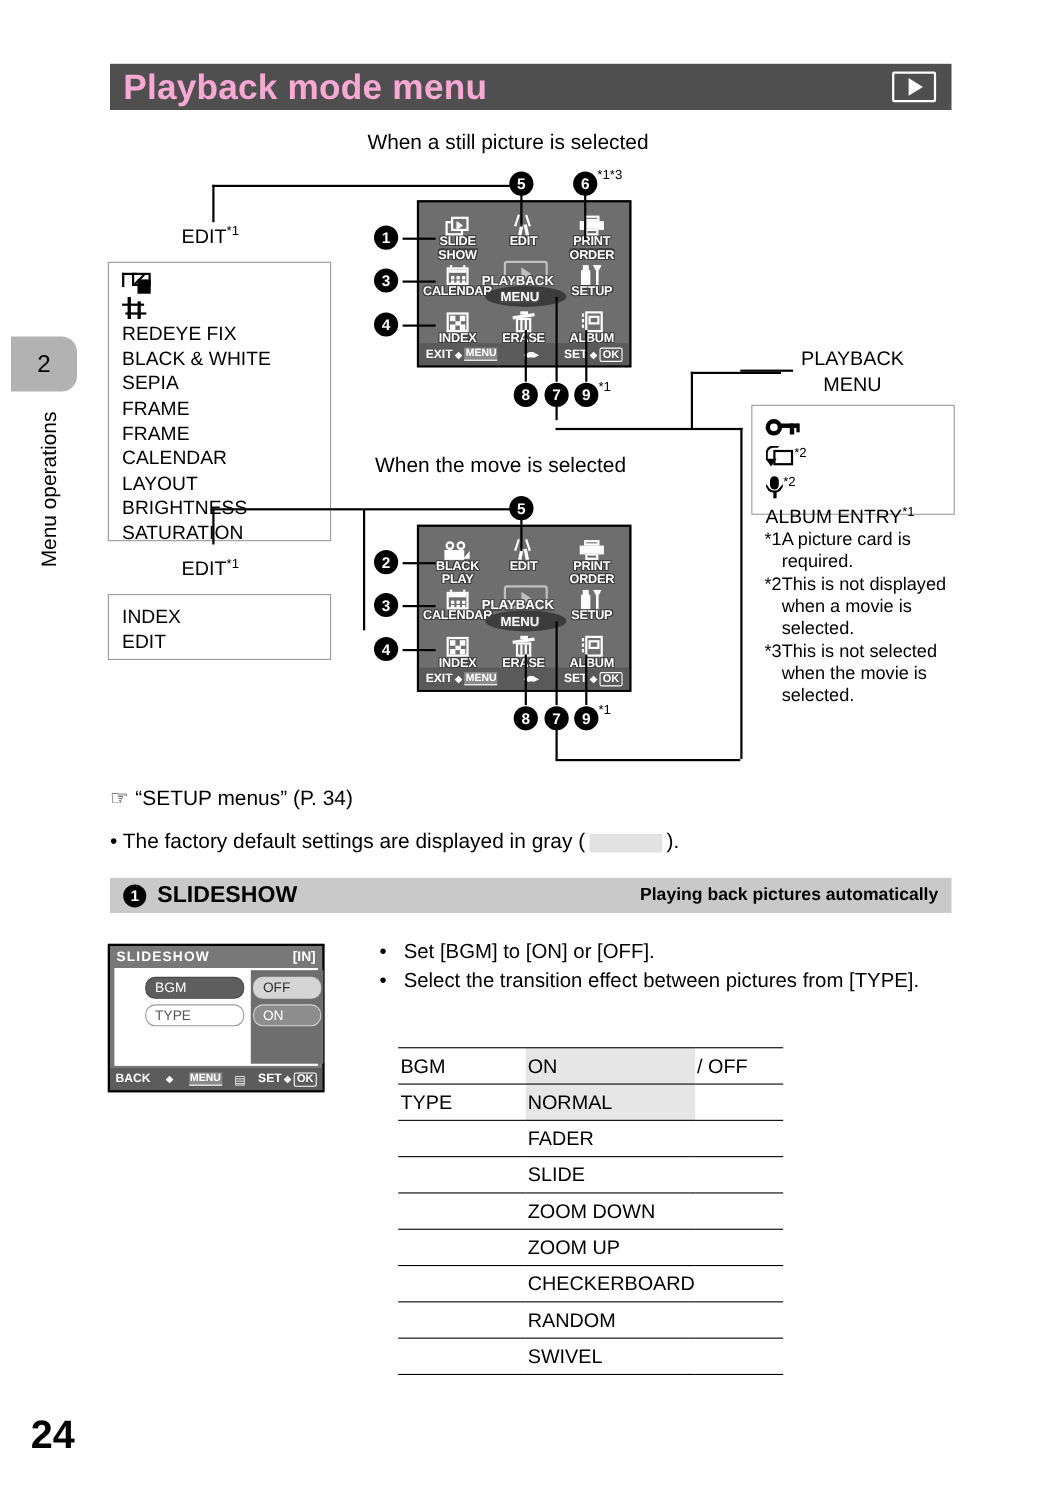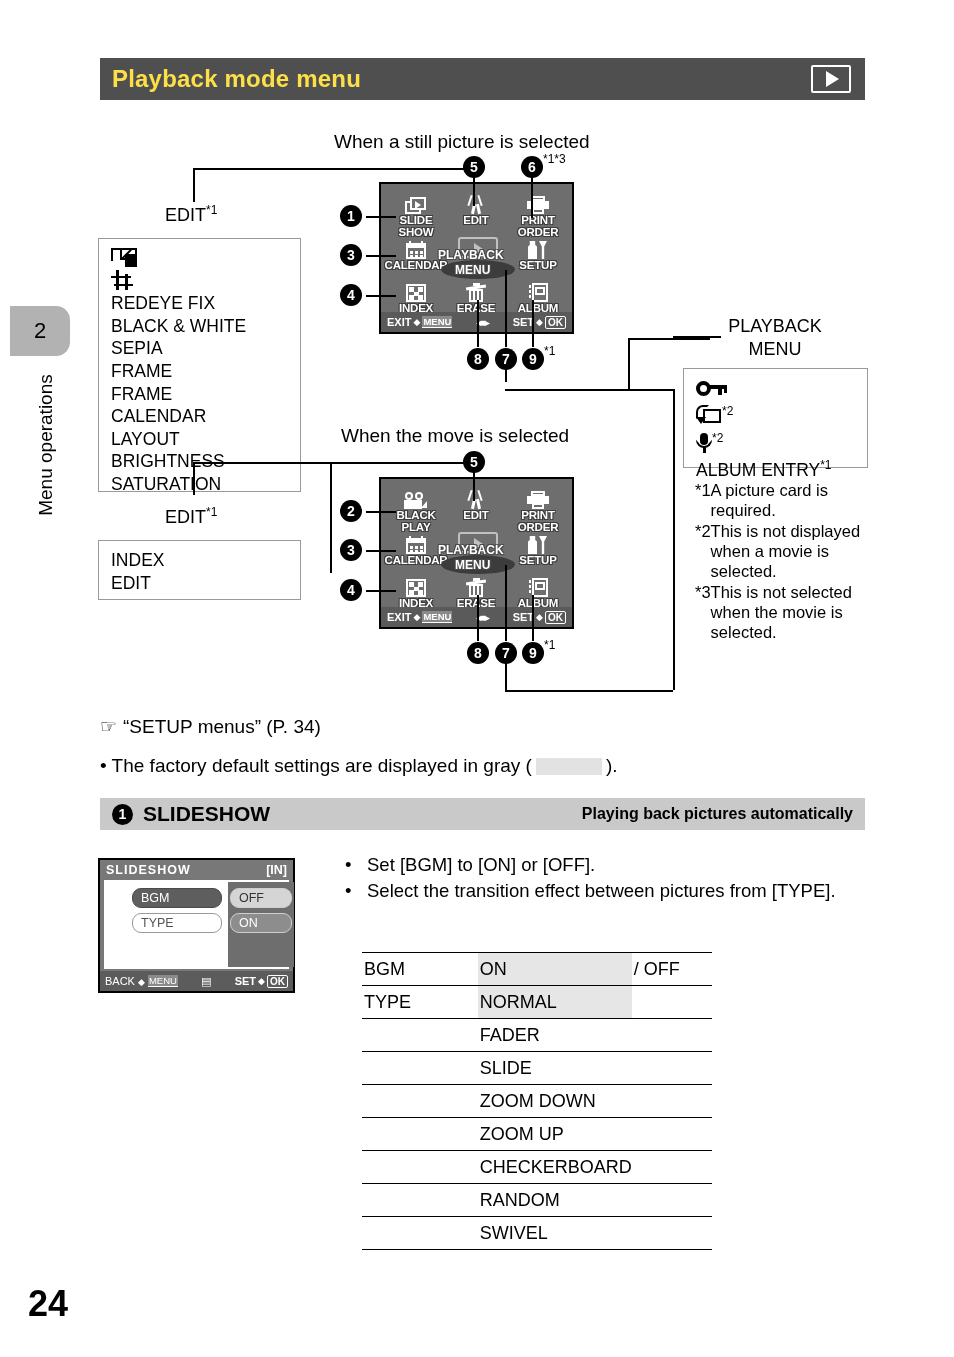--- a/index.html
+++ b/index.html
@@ -10,21 +10,21 @@
     color:#000;overflow:hidden;
   }
   .abs{position:absolute;}
 
   
   #header-bar{
     left:100px;top:58px;width:765px;height:42px;background:#4f4f4f;
     display:flex;align-items:center;justify-content:space-between;
     padding:0 14px 0 12px;box-sizing:border-box;
   }
-  #header-title{color:#fde047;font-size:24px;font-weight:bold;letter-spacing:.2px;}
+  #header-title{color:#f9a8d4;font-size:32px;font-weight:bold;letter-spacing:.2px;}
   #header-play-icon{
     width:40px;height:28px;border:2.5px solid #fff;border-radius:2px;
     display:flex;align-items:center;justify-content:center;box-sizing:border-box;
   }
   #header-play-icon .tri{
     width:0;height:0;border-left:13px solid #fff;
     border-top:8px solid transparent;border-bottom:8px solid transparent;
     margin-left:3px;
   }
 
@@ -36,21 +36,21 @@
     font-size:22px;color:#000;
   }
   #rail-label{
     left:-45px;top:430px;width:190px;height:30px;
     transform:rotate(-90deg);transform-origin:center center;
     font-size:19px;text-align:center;white-space:nowrap;
   }
   #page-number{left:28px;top:1283px;font-size:36px;font-weight:bold;}
 
   
-  .caption{font-size:19px;white-space:nowrap;margin-top:12px;}
+  .caption{font-size:19px;white-space:nowrap;}
   .sup{font-size:12px;vertical-align:super;}
 
   
   .listbox{
     border:1.6px solid #9a9a9a;background:#fff;box-sizing:border-box;
     padding:8px 0 8px 12px;
   }
   .listbox .row{font-size:17.5px;line-height:22.6px;white-space:nowrap;}
   .boxlabel{font-size:18px;text-align:center;white-space:nowrap;}
 
@@ -648,21 +648,21 @@
   <div id="ss-body">
     <div class="ss-item" id="ss-bgm">BGM</div>
     <div class="ss-item" id="ss-type">TYPE</div>
     <div id="ss-arrow">◂</div>
     <div id="ss-panel">
       <div id="ss-off">OFF</div>
       <div id="ss-on">ON</div>
     </div>
   </div>
   <div id="ss-bottom">
-    <span class="bb-txt" style="color:#fff;font-size:11px;font-weight:normal;display:flex;align-items:flex-end;gap:3px;">
+    <span class="bb-txt" style="color:#fff;font-size:11px;font-weight:bold;display:flex;align-items:flex-end;gap:14px;">
       <span>BACK</span>
         <span style="font-size:9px">◆</span>
       <span style="border-bottom:1.5px solid #fff;background:#8a8a8a;font-size:9.5px;padding:0 1px;">MENU</span>
     </span>
     <span style="color:#fff;font-size:11px;">▤</span>
     <span class="bb-txt" style="color:#fff;font-size:11px;font-weight:bold;display:flex;align-items:center;gap:2px;">
       <span>SET</span>
         <span style="font-size:9px">◆</span>
       <span style="border:1.6px solid #fff;border-radius:2px;padding:0 2px;font-size:10px;">OK</span>
     </span>

